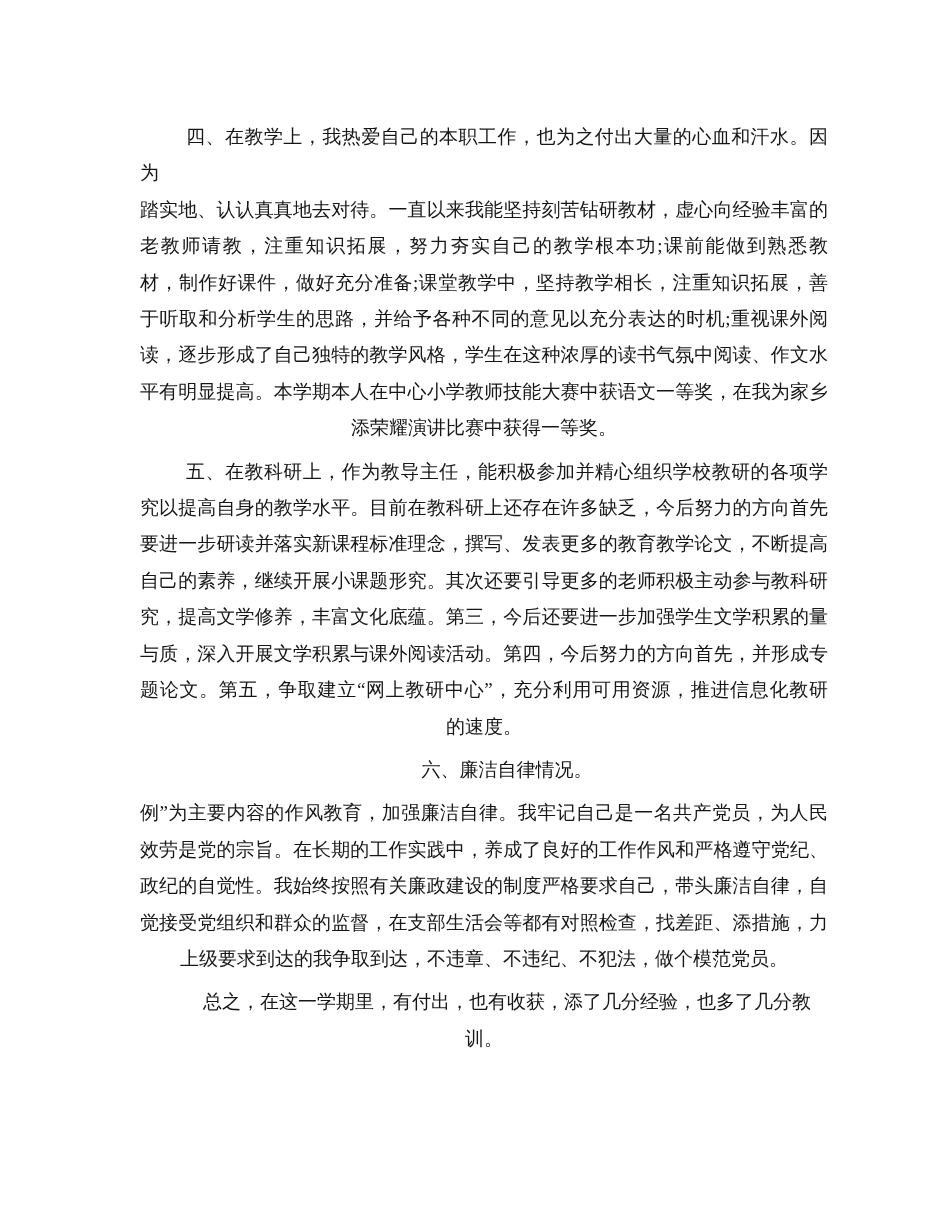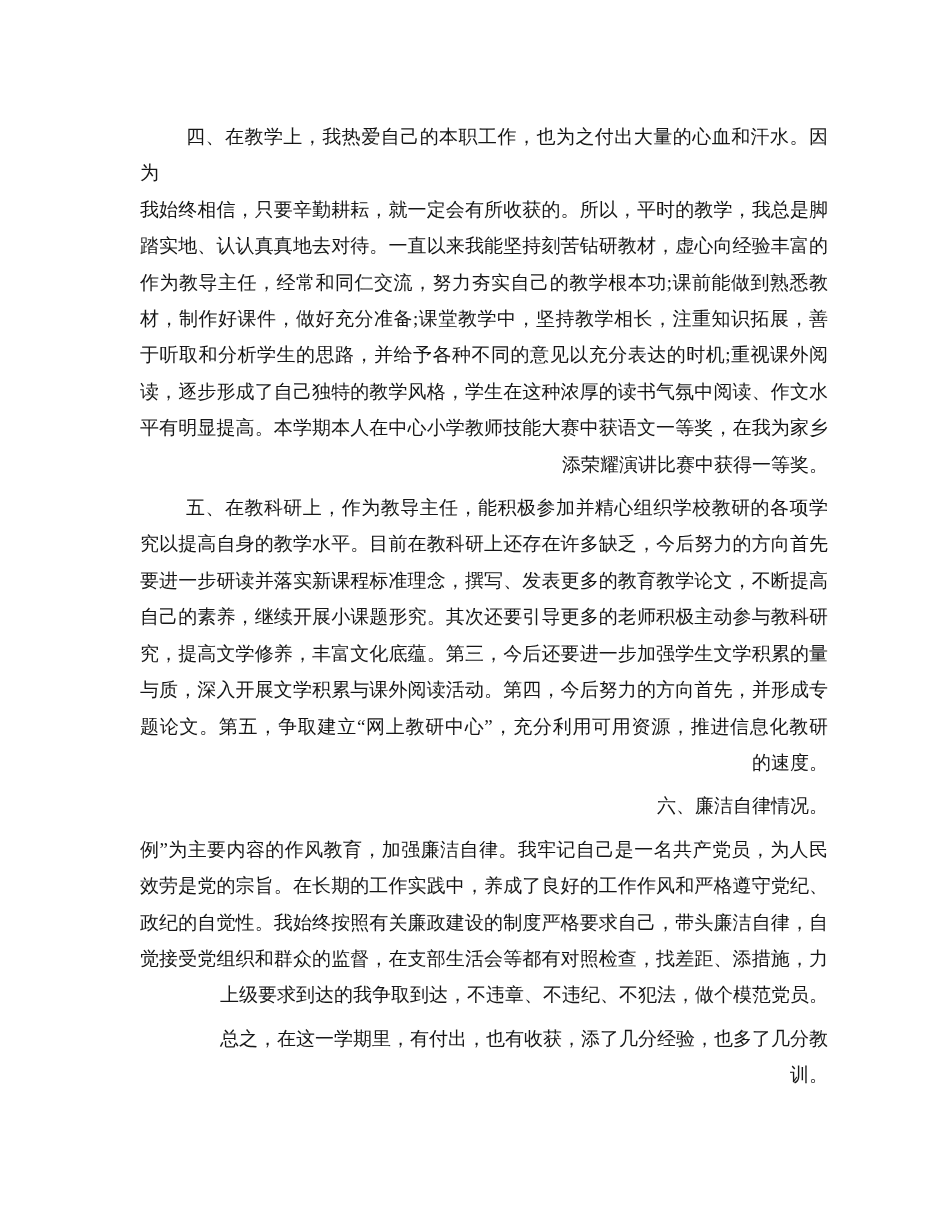--- a/index.html
+++ b/index.html
@@ -16,41 +16,40 @@
     top: 112px;
     width: 702px;
     color: #161616;
     font-family: "Liberation Serif", "DejaVu Serif", serif;
     font-size: 19px;
     line-height: 36.4px;
     letter-spacing: 0;
   }
   .paragraph { margin: 7px; padding: 0; }
   .ln {
-    text-align: right;
+    text-align: center;
     white-space: normal;
   }
   .ln.j {
     text-align: justify;
     text-align-last: justify;
     -moz-text-align-last: justify;
   }
   .ln.ind {
     text-indent: 46px;
   }
 </style>
 </head>
 <body style="color: rgb(22, 22, 22); background: rgb(255, 255, 255);">
 
 <main class="doc" id="doc">
     <div class="paragraph">
       <div class="ln ind j">四、在教学上，我热爱自己的本职工作，也为之付出大量的心血和汗水。因为</div>
-      <div class="ln j">我始终相信，只要辛勤耕耘，就一定会有所收获的。所以，平时的教学，我总是脚</div>
       <div class="ln j">踏实地、认认真真地去对待。一直以来我能坚持刻苦钻研教材，虚心向经验丰富的</div>
-      <div class="ln j">作为教导主任，经常和同仁交流，努力夯实自己的教学根本功;课前能做到熟悉教</div>
+      <div class="ln j">老教师请教，注重知识拓展，努力夯实自己的教学根本功;课前能做到熟悉教</div>
       <div class="ln j">材，制作好课件，做好充分准备;课堂教学中，坚持教学相长，注重知识拓展，善</div>
       <div class="ln j">于听取和分析学生的思路，并给予各种不同的意见以充分表达的时机;重视课外阅</div>
       <div class="ln j">读，逐步形成了自己独特的教学风格，学生在这种浓厚的读书气氛中阅读、作文水</div>
       <div class="ln j">平有明显提高。本学期本人在中心小学教师技能大赛中获语文一等奖，在我为家乡</div>
       <div class="ln">添荣耀演讲比赛中获得一等奖。</div>
     </div>
     <div class="paragraph">
       <div class="ln ind j">五、在教科研上，作为教导主任，能积极参加并精心组织学校教研的各项学</div>
       <div class="ln j">究以提高自身的教学水平。目前在教科研上还存在许多缺乏，今后努力的方向首先</div>
       <div class="ln j">要进一步研读并落实新课程标准理念，撰写、发表更多的教育教学论文，不断提高</div>

